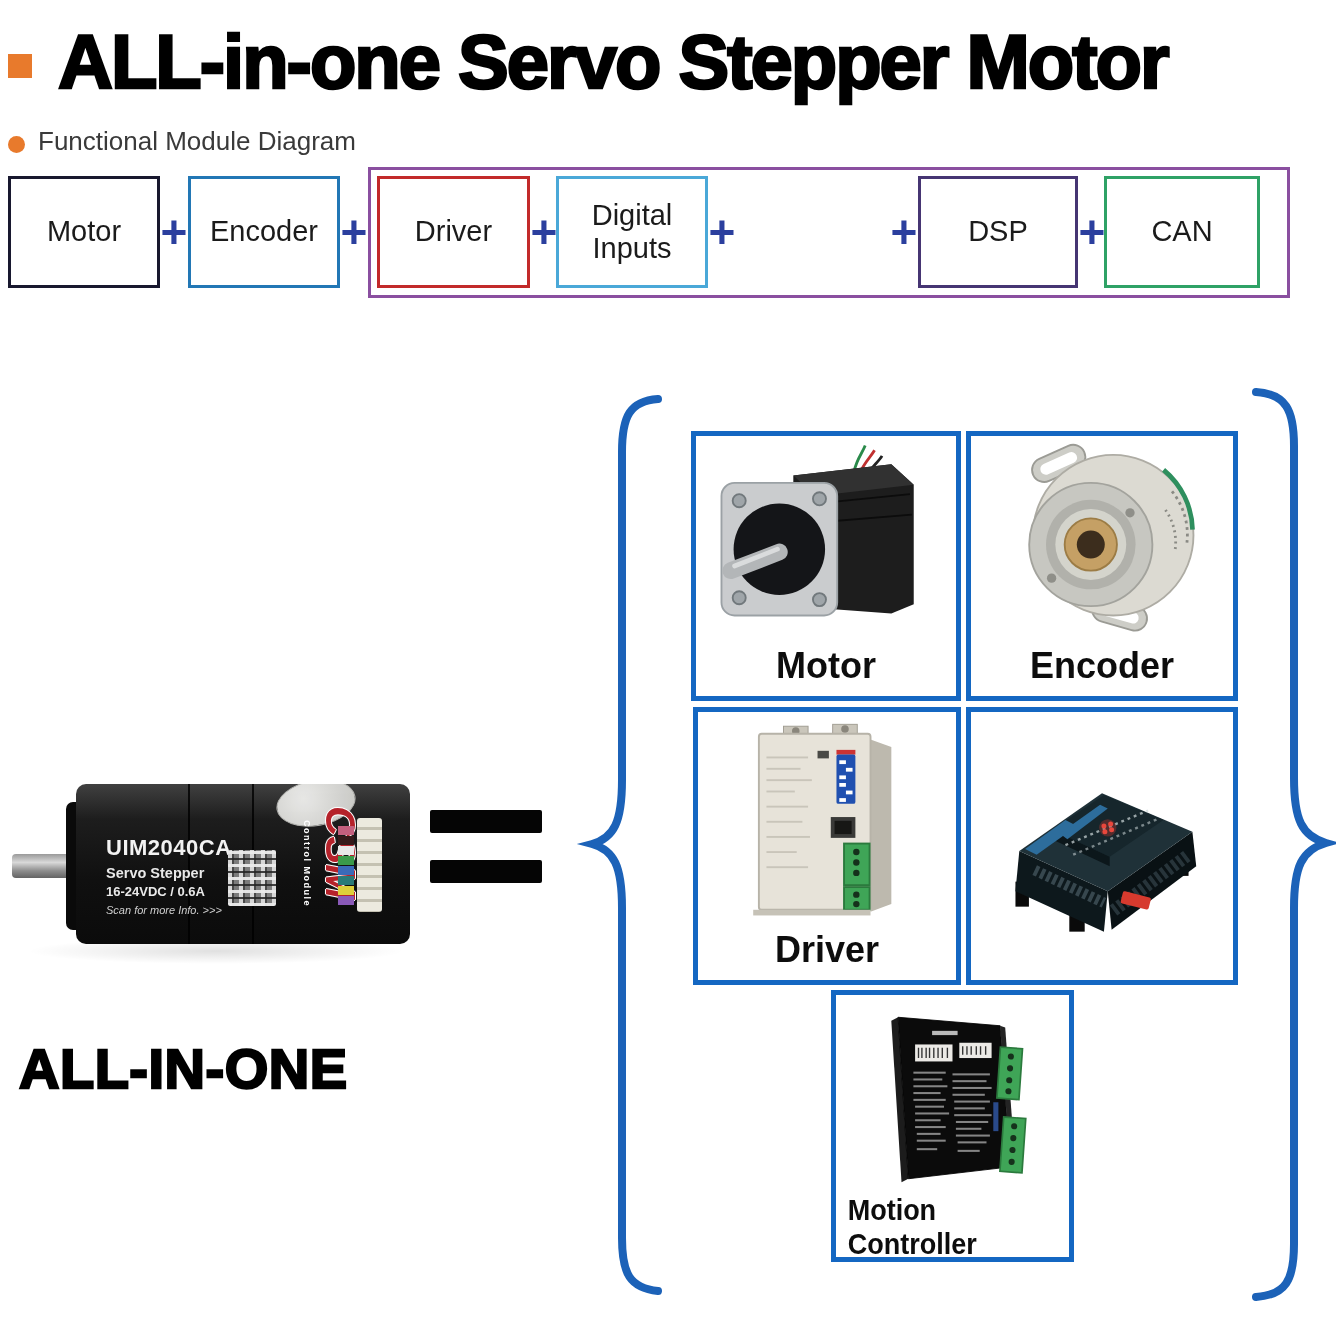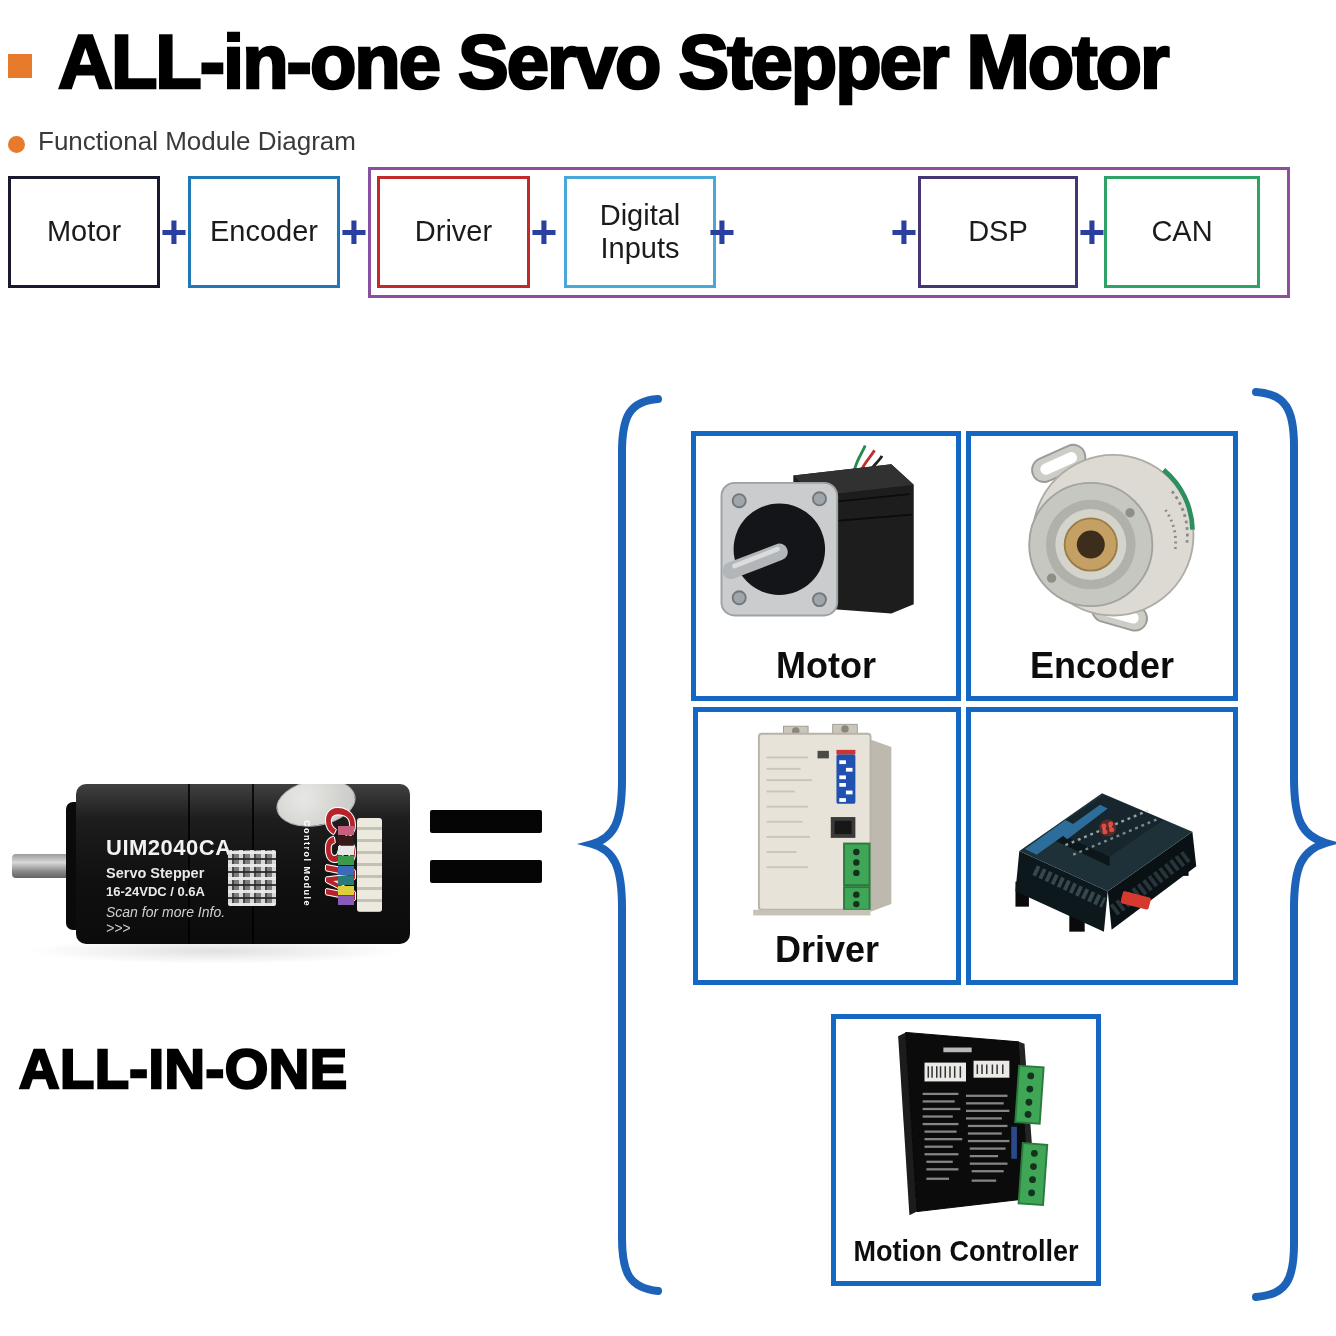--- a/index.html
+++ b/index.html
@@ -33,21 +33,21 @@
           background:linear-gradient(180deg,#404040 0%,#1d1d1d 22%,#101010 60%,#0b0b0b 100%);}
   .p-seam1{left:112px;top:0;width:2px;height:160px;background:#000;opacity:.8;}
   .p-seam2{left:176px;top:0;width:2px;height:160px;background:#000;opacity:.8;}
   .p-sticker{left:200px;top:-4px;width:78px;height:44px;border-radius:50%;
              background:radial-gradient(circle at 35% 35%,#f2f2f0,#cfcfcb);
              transform:rotate(-10deg);border:1px solid #b9b9b5;opacity:.95;}
   .p-label{left:30px;top:52px;width:140px;color:#f2f2f2;}
   .p-model{font-size:22px;font-weight:bold;letter-spacing:.5px;line-height:1.05;}
   .p-sub{font-size:14.5px;font-weight:bold;margin-top:6px;color:#e9e9e9;}
   .p-spec{font-size:13px;font-weight:bold;margin-top:3px;color:#e9e9e9;}
-  .p-note{font-size:14px;font-style:italic;margin-top:5px;color:#cfcfcf;}
+  .p-note{font-size:11px;font-style:italic;margin-top:5px;color:#cfcfcf;}
   .p-qr{left:152px;top:66px;width:48px;height:56px;background-color:#7c7c7c;border-radius:2px;
         background-image:
           repeating-linear-gradient(0deg,rgba(235,235,235,.95) 0 3px,transparent 3px 7px,rgba(35,35,35,.85) 7px 9px,transparent 9px 13px),
           repeating-linear-gradient(90deg,rgba(225,225,225,.9) 0 4px,rgba(55,55,55,.75) 4px 6px,transparent 6px 11px);}
   .p-vtext{left:226px;top:36px;height:112px;writing-mode:vertical-rl;font-size:9px;font-weight:bold;
            color:#fff;letter-spacing:1.5px;}
   .p-csm{left:240px;top:22px;height:124px;writing-mode:vertical-rl;font-size:42px;font-weight:bold;
          font-style:italic;color:#b5222a;
          text-shadow:0 0 2px #fff,-1px 0 #fff,1px 0 #fff,0 -1px #fff,0 1px #fff;}
   .p-stripes{left:262px;top:42px;width:16px;}
@@ -89,21 +89,21 @@
   <div class="abs mbox" style="left: 188px; width: 152px; border-color: rgb(34, 119, 181);">
     <span>Encoder</span>
   </div>
   <div class="abs plus" style="left: 340px; color: rgb(43, 63, 158);">+</div>
 
   <div class="abs mbox" style="left: 377px; width: 153px; border-color: rgb(194, 42, 42);">
     <span>Driver</span>
   </div>
   <div class="abs plus" style="left: 530px; color: rgb(43, 63, 158);">+</div>
 
-  <div class="abs mbox" style="left: 556px; width: 152px; border-color: rgb(74, 168, 216); margin-left: 8px;">
+  <div class="abs mbox" style="left: 556px; width: 152px; border-color: rgb(74, 168, 216);">
     <span>Digital Inputs</span>
   </div>
   <div class="abs plus" style="left: 708px; color: rgb(43, 63, 158);">+</div>
 
   <div class="abs plus" style="left: 890px; color: rgb(43, 63, 158);">+</div>
 
   <div class="abs mbox" style="left: 918px; width: 160px; border-color: rgb(70, 53, 115);">
     <span>DSP</span>
   </div>
   <div class="abs plus" style="left: 1078px; color: rgb(43, 63, 158);">+</div>
@@ -270,21 +270,21 @@
         <circle cx="140" cy="86" r="2.6" fill="#e8473c"></circle>
         <path d="M60 128 L 132 162" stroke="#37474e" stroke-width="11" stroke-dasharray="4 3" fill="none"></path>
         <path d="M142 170 L 220 112" stroke="#27343a" stroke-width="13" stroke-dasharray="4 3" fill="none"></path>
         <g transform="rotate(14 165 160)">
           <rect x="150" y="153" width="30" height="13" rx="2" fill="#d63a2e"></rect>
         </g>
       </svg>
     </div>
   </div>
 
-  <div class="abs cbox" style="left: 831px; top: 990px; width: 270px; height: 272px; border-color: rgb(20, 103, 194); margin-top: 24px;">
+  <div class="abs cbox" style="left: 831px; top: 990px; width: 243px; height: 272px; border-color: rgb(20, 103, 194);">
     <div class="cphoto">
       <svg viewBox="0 0 260 210" preserveAspectRatio="xMidYMid meet">
         <polygon points="58,14 66,10 78,200 70,204" fill="#1c1c1c"></polygon>
         <polygon points="66,10 186,20 198,186 78,200" fill="#0b0b0b" stroke="#000"></polygon>
         <polygon points="186,20 192,22 204,184 198,186" fill="#242424"></polygon>
         <rect x="106" y="26" width="30" height="5" fill="#d8d8d8" opacity=".85"></rect>
         <rect x="86" y="42" width="44" height="20" fill="#eceae6"></rect>
         <path d="M90 46 V58 M94 46 V58 M99 46 V58 M103 46 V58 M108 46 V58 M113 46 V58 M118 46 V58 M124 46 V58" stroke="#333" stroke-width="1.6" fill="none"></path>
         <rect x="138" y="40" width="38" height="18" fill="#eceae6"></rect>
         <path d="M142 44 V54 M147 44 V54 M152 44 V54 M158 44 V54 M163 44 V54 M169 44 V54" stroke="#333" stroke-width="1.6" fill="none"></path>

